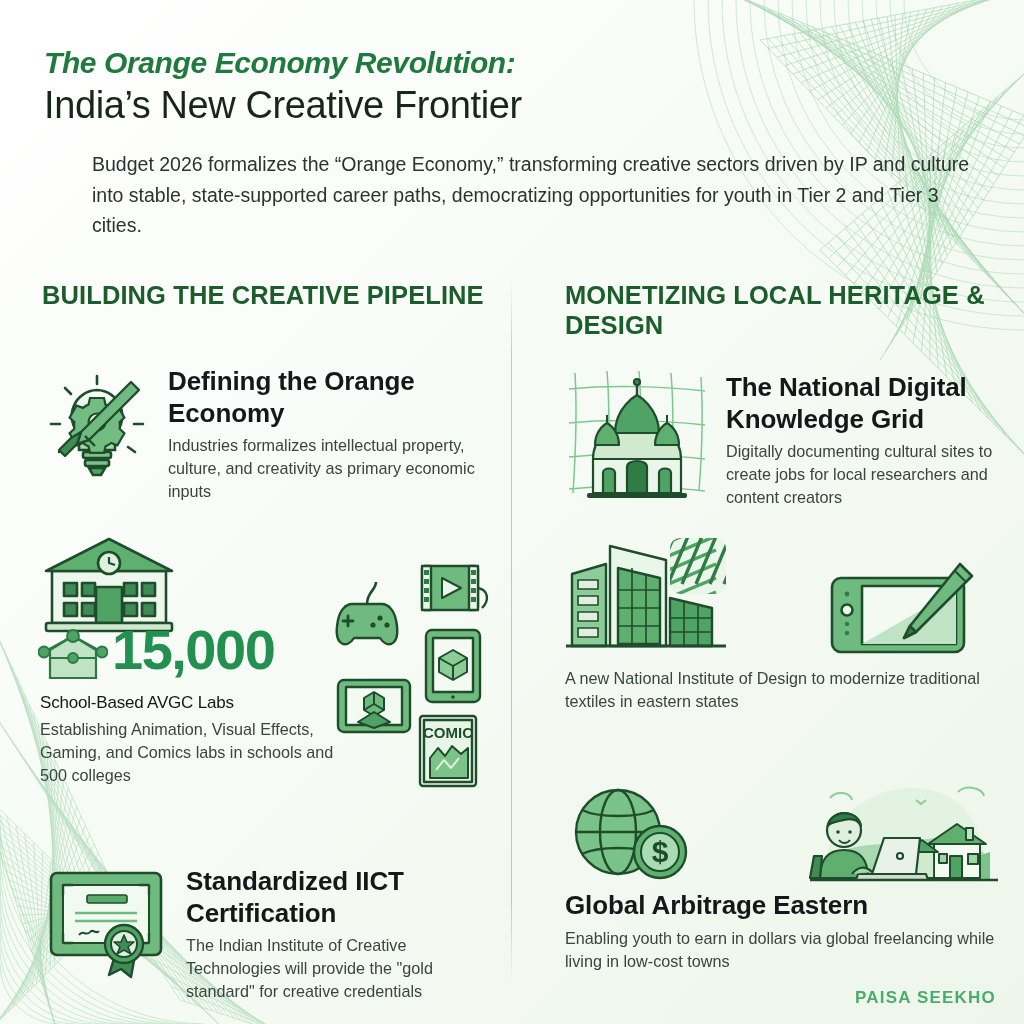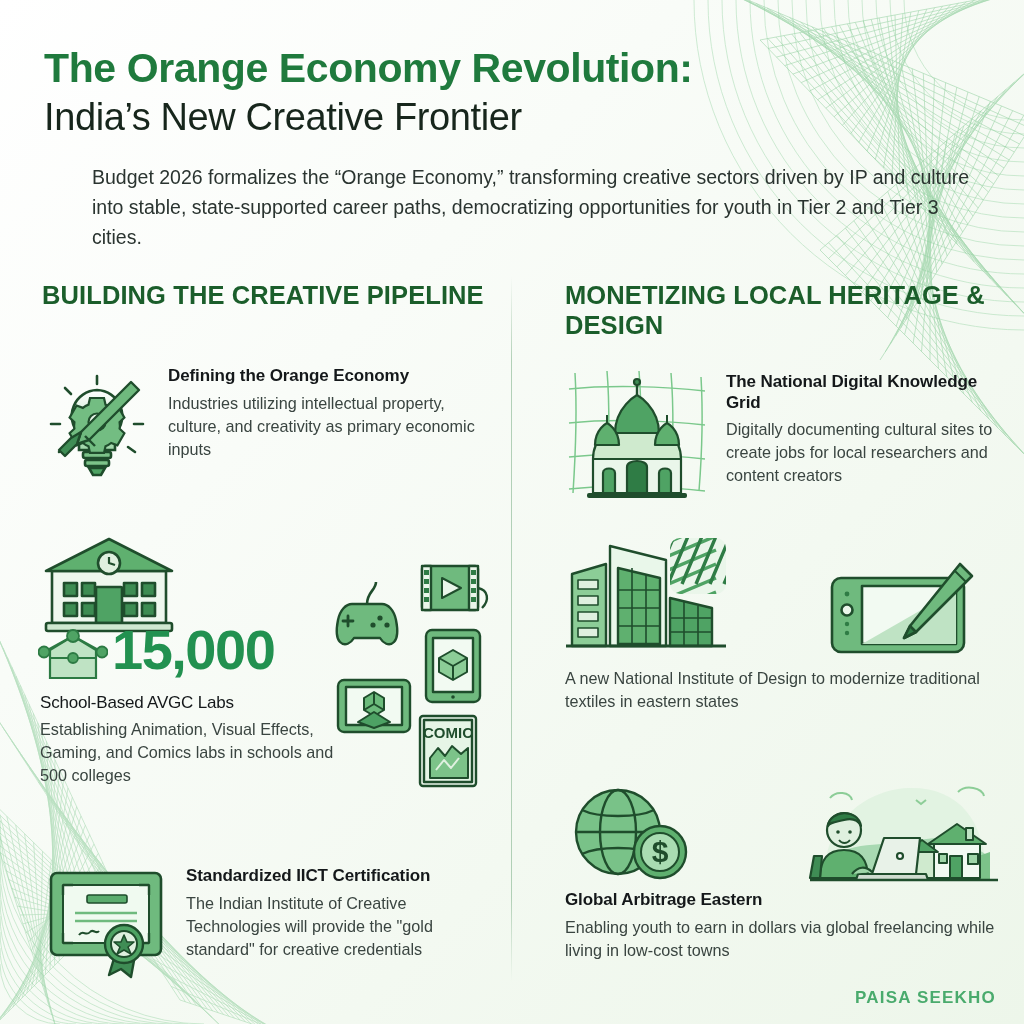--- a/index.html
+++ b/index.html
@@ -13,22 +13,22 @@
     width: 1024px; height: 1024px;
     background:
       radial-gradient(ellipse at 20% 15%, #ffffff 0%, #f4f9f3 45%, #eef6ec 100%);
     overflow: hidden;
   }
   .bg-deco { position: absolute; inset: 0; pointer-events: none; }
 
   
   .header { position: absolute; left: 44px; top: 46px; width: 900px; }
   .title-line1 {
-    font-size: 41px; font-weight: bold; letter-spacing: -0.4px;
-    color: #1f7a3d; line-height: 1.12;
+    font-size: 30px; font-weight: bold; letter-spacing: -0.4px;
+    color: #1f7a3d; line-height: 1.12; font-style: italic;
   }
   .title-line2 {
     font-size: 38px; font-weight: normal; letter-spacing: -0.4px;
     color: #17261c; line-height: 1.15; margin-top: 4px;
   }
   .subtitle {
     margin-top: 22px; width: 880px;
     font-size: 19.5px; line-height: 1.55; color: #2a3430; margin-left: 48px;
   }
 
@@ -44,21 +44,21 @@
 
   .col-head {
     font-size: 25.5px; font-weight: bold; color: #1b5e2b;
     letter-spacing: 0.1px; line-height: 1.18; text-transform: uppercase;
   }
 
   
   .item { display: flex; gap: 16px; align-items: flex-start; }
   .item-body { flex: 1; }
   .item-title {
-    font-size: 17px; font-weight: bold; color: #14181a;
+    font-size: 26px; font-weight: bold; color: #14181a;
     line-height: 1.22; letter-spacing: -0.1px;
   }
   .item-desc {
     margin-top: 5px; font-size: 16.2px; line-height: 1.42; color: #3a4541;
   }
   .icon-box { flex: none; display: flex; align-items: center; justify-content: center; }
   .stat-num {
     font-size: 56px; font-weight: bold; color: #229150;
     letter-spacing: -1.5px; line-height: 1;
   }
@@ -343,21 +343,21 @@
 
         <g stroke="#1f4d2c" stroke-width="2.4" stroke-linejoin="round">
           <path d="M88 14 L96 22 L46 72 L34 76 L38 64 Z" fill="#6fba7e"></path>
           <path d="M38 64 L34 76 L22 88 L16 82 L28 70 Z" fill="#3f8d55"></path>
           <path d="M42 68 L52 78" fill="none"></path>
         </g>
       </svg>
     </div>
     <div class="item-body">
       <div class="item-title">Defining the Orange Economy</div>
-      <div class="item-desc">Industries utilizing intellectual property, culture, and creativity as primary economic inputs</div>
+      <div class="item-desc">Industries formalizes intellectual property, culture, and creativity as primary economic inputs</div>
     </div>
   </div>
 
   <div class="abs" style="left:38px; top:527px;">
     <svg width="142" height="110" viewBox="0 0 142 110">
       <g stroke="#1f4d2c" stroke-width="2.6" stroke-linejoin="round">
         <rect x="14" y="44" width="114" height="52" fill="#eef7ee"></rect>
         <path d="M8 44 L71 12 L134 44 Z" fill="#5fb06f"></path>
         <rect x="58" y="60" width="26" height="36" rx="1" fill="#4fa364"></rect>
         <circle cx="71" cy="36" r="11" fill="#dff0df"></circle>

